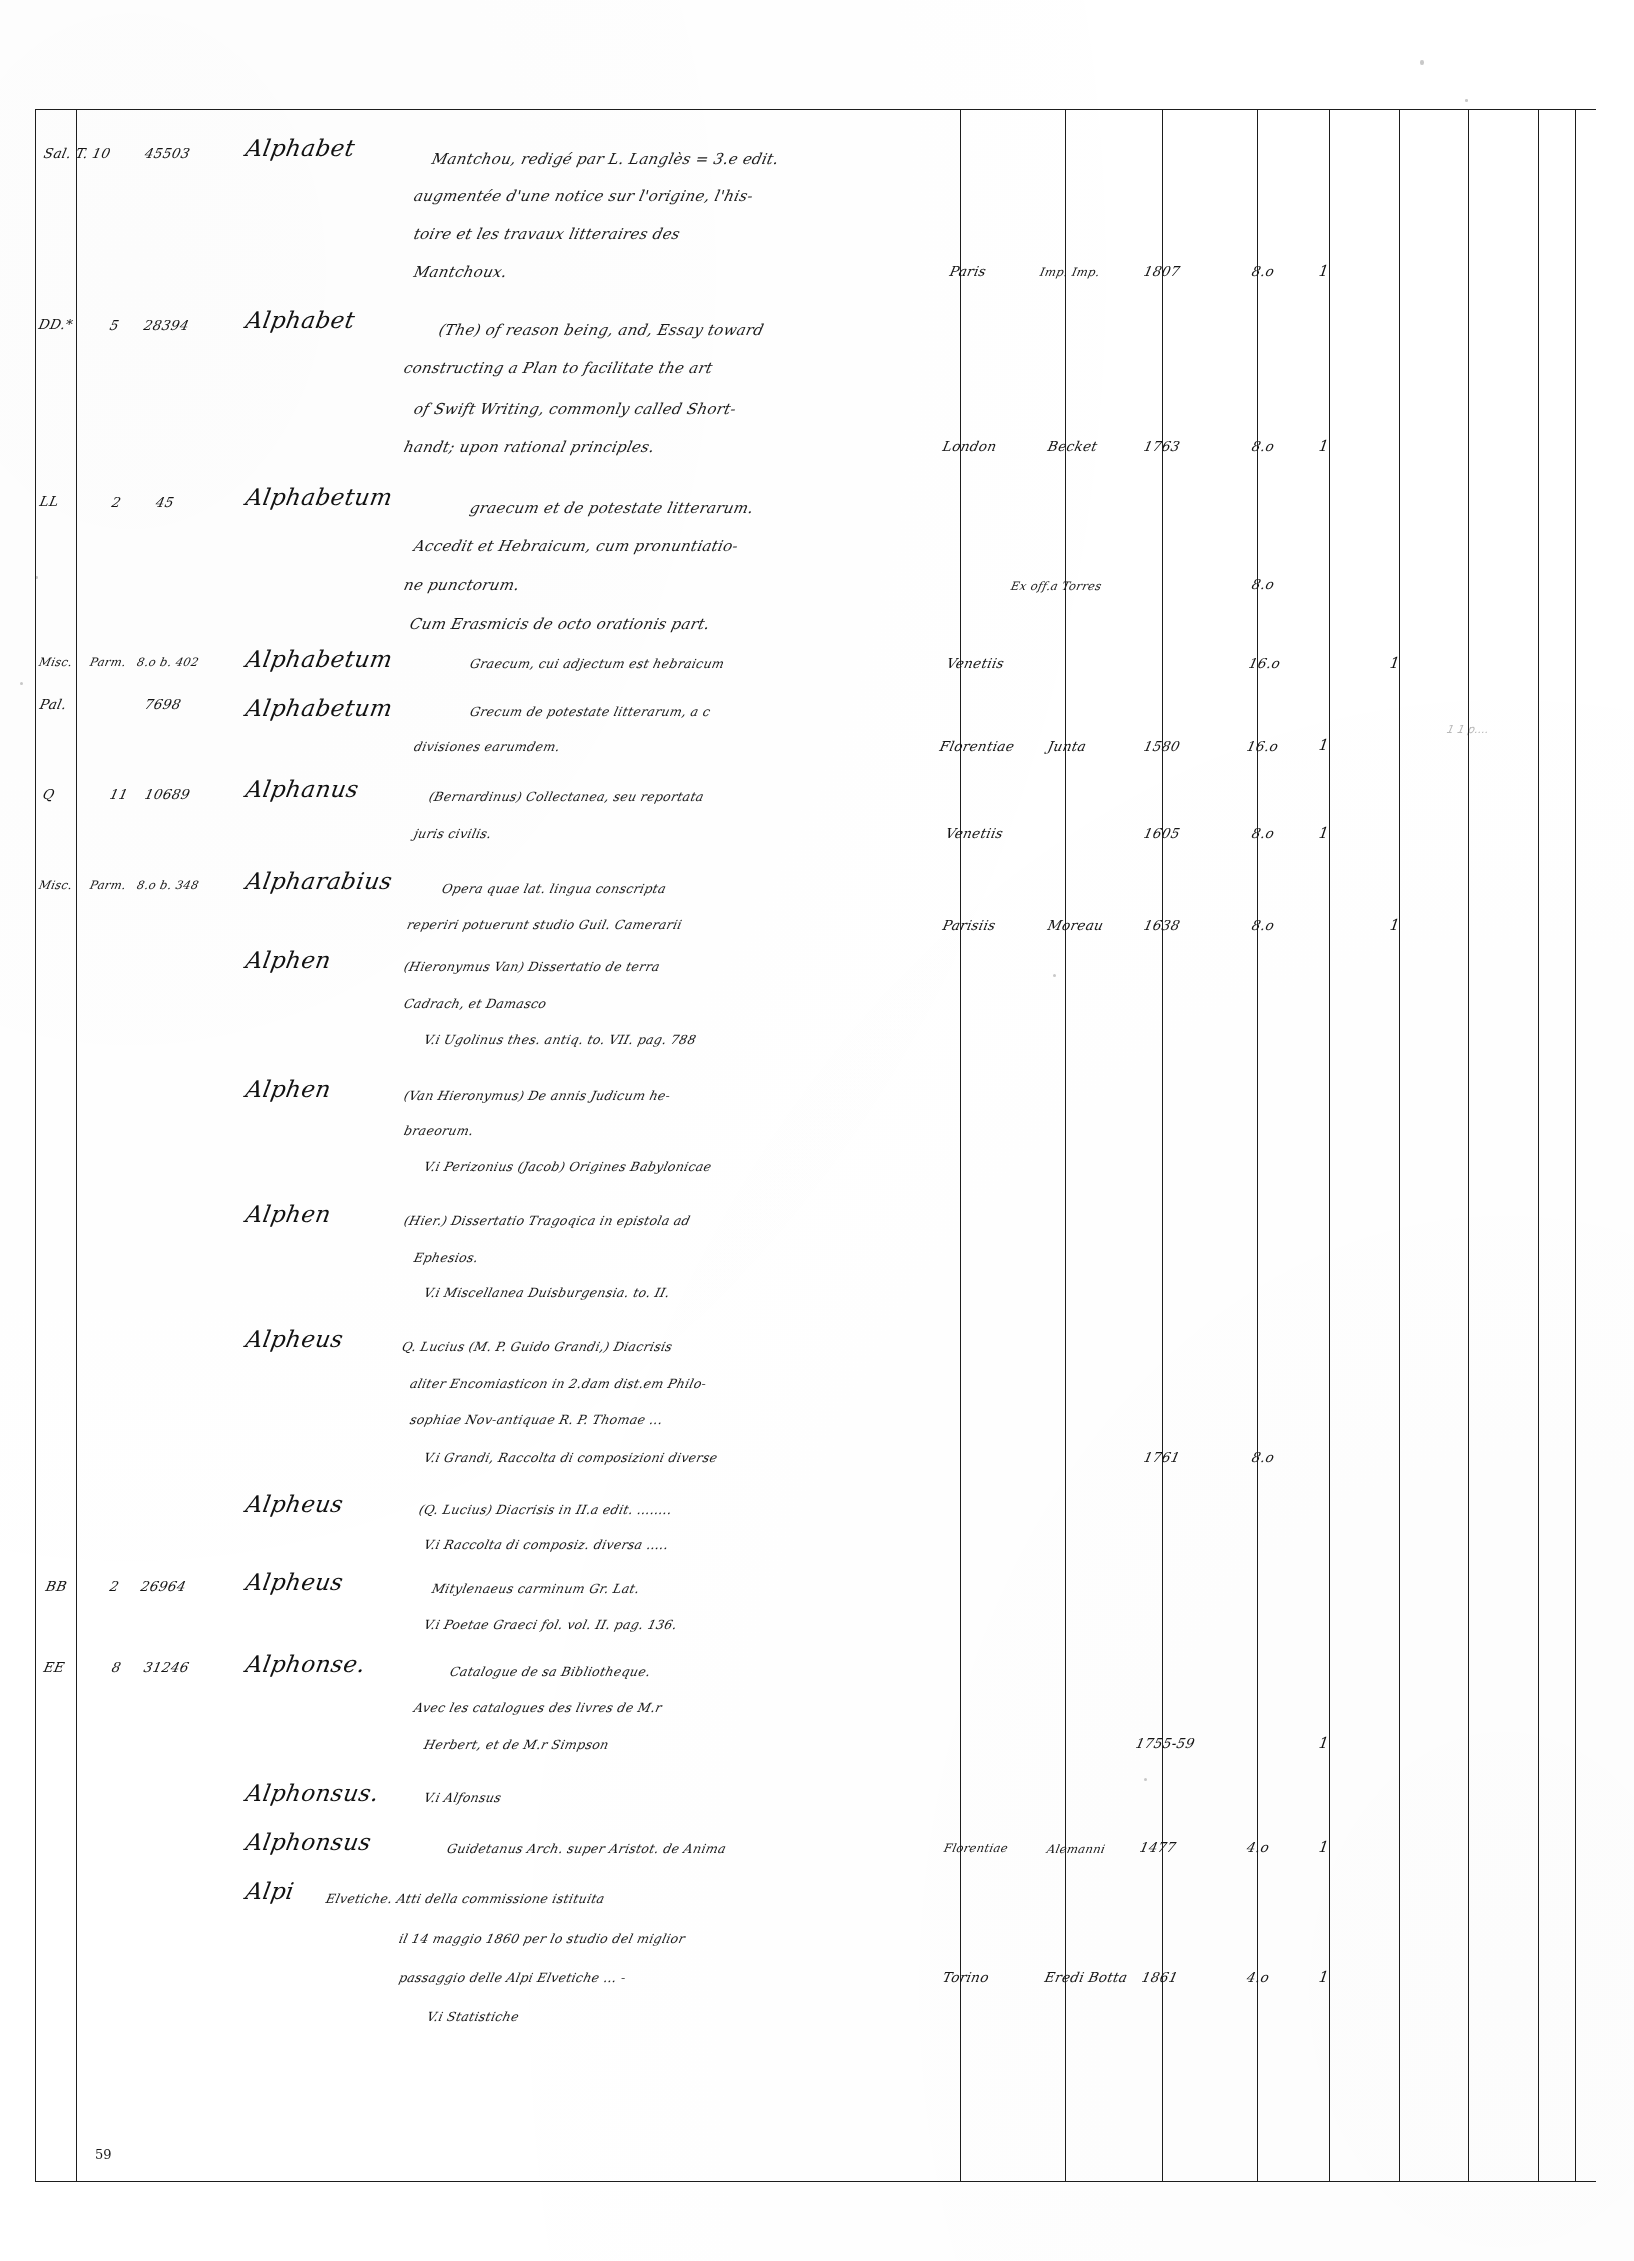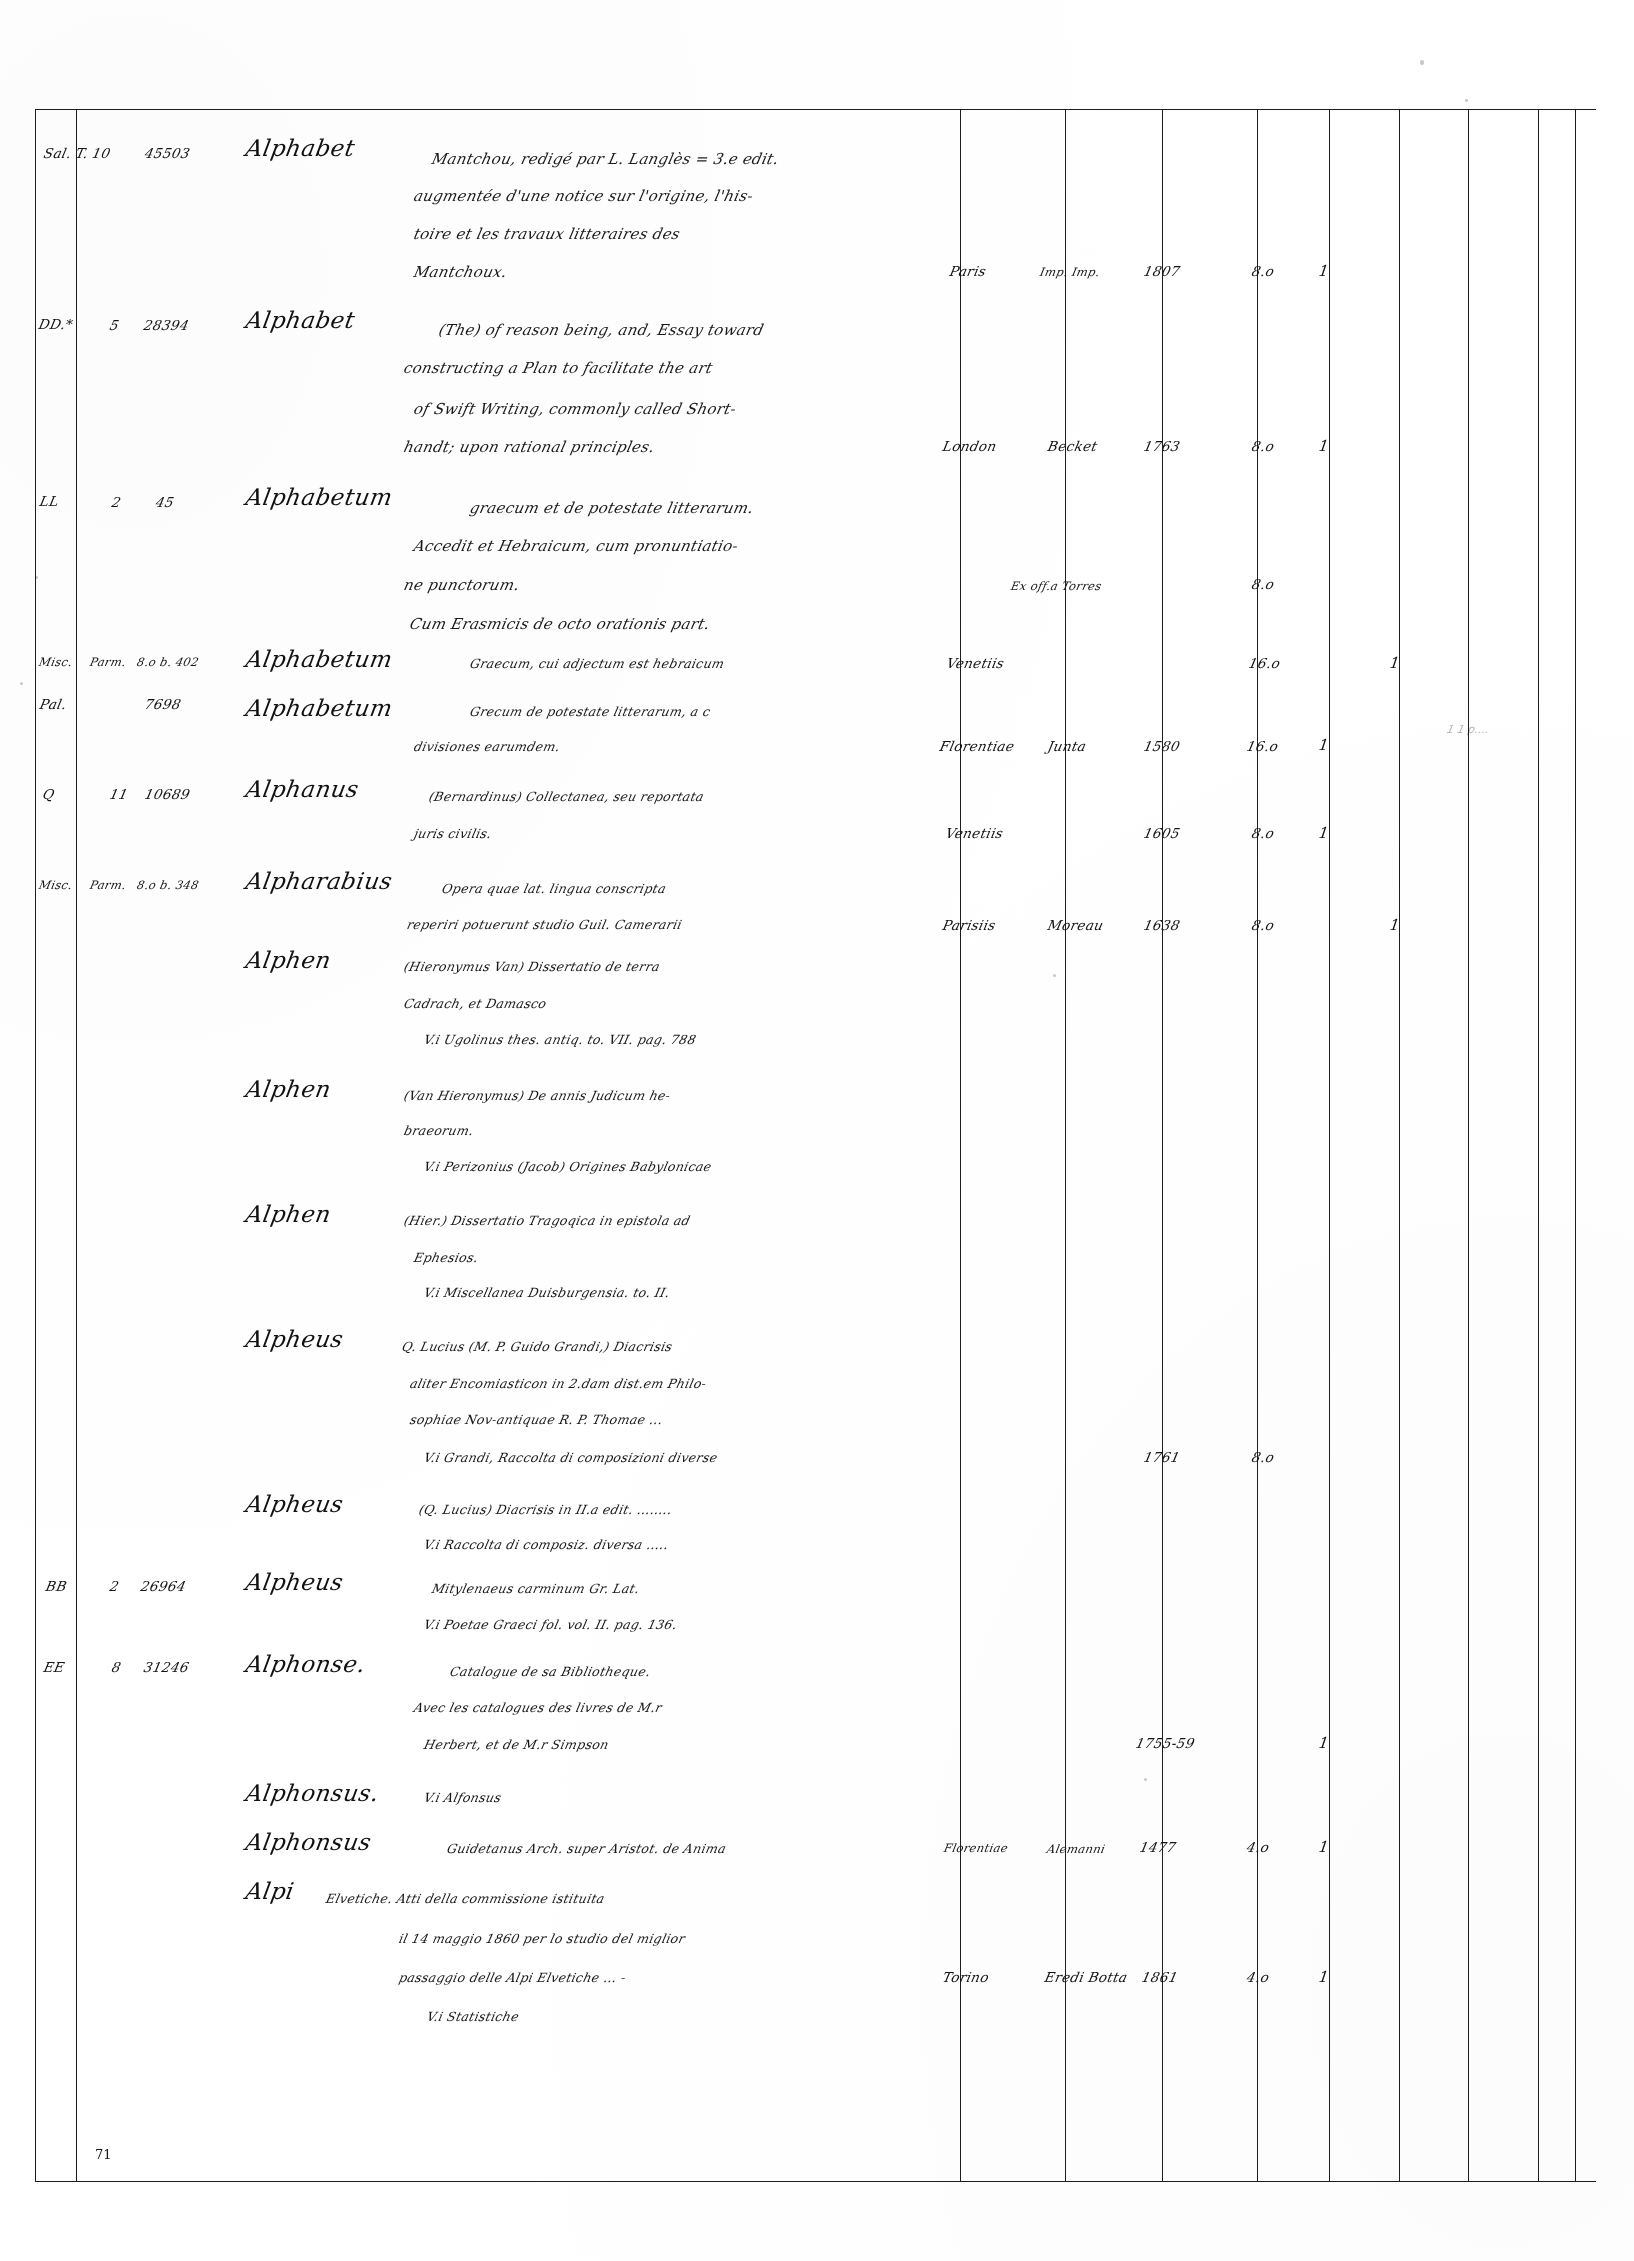--- a/index.html
+++ b/index.html
@@ -140,21 +140,21 @@
     <div class="vline" style="left:1030px;"></div>
     <div class="vline" style="left:1127px;"></div>
     <div class="vline" style="left:1222px;"></div>
     <div class="vline" style="left:1294px;"></div>
     <div class="vline" style="left:1364px;"></div>
     <div class="vline" style="left:1433px;"></div>
     <div class="vline" style="left:1503px;"></div>
     <div class="vline" style="left:1540px;"></div>
   </div>
 
-  <div class="folio" style="left:95px; top:2147px;">71</div>
+  <div class="folio" style="left:95px; top:2147px;">59</div>
 
   <div class="hand hw-col" style="left:44px; top:147px;">Sal. T. 10</div>
   <div class="hand hw-col" style="left:145px; top:147px;">45503</div>
   <div class="hand hw-head" style="left:246px; top:137px;">Alphabet</div>
   <div class="hand hw-body" style="left:432px; top:152px;">Mantchou, redigé par L. Langlès = 3.e edit.</div>
   <div class="hand hw-body" style="left:414px; top:189px;">augmentée d'une notice sur l'origine, l'his-</div>
   <div class="hand hw-body" style="left:414px; top:227px;">toire et les travaux litteraires des</div>
   <div class="hand hw-body" style="left:414px; top:265px;">Mantchoux.</div>
   <div class="hand hw-col" style="left:950px; top:265px;">Paris</div>
   <div class="hand hw-tiny" style="left:1040px; top:267px;">Imp. Imp.</div>

